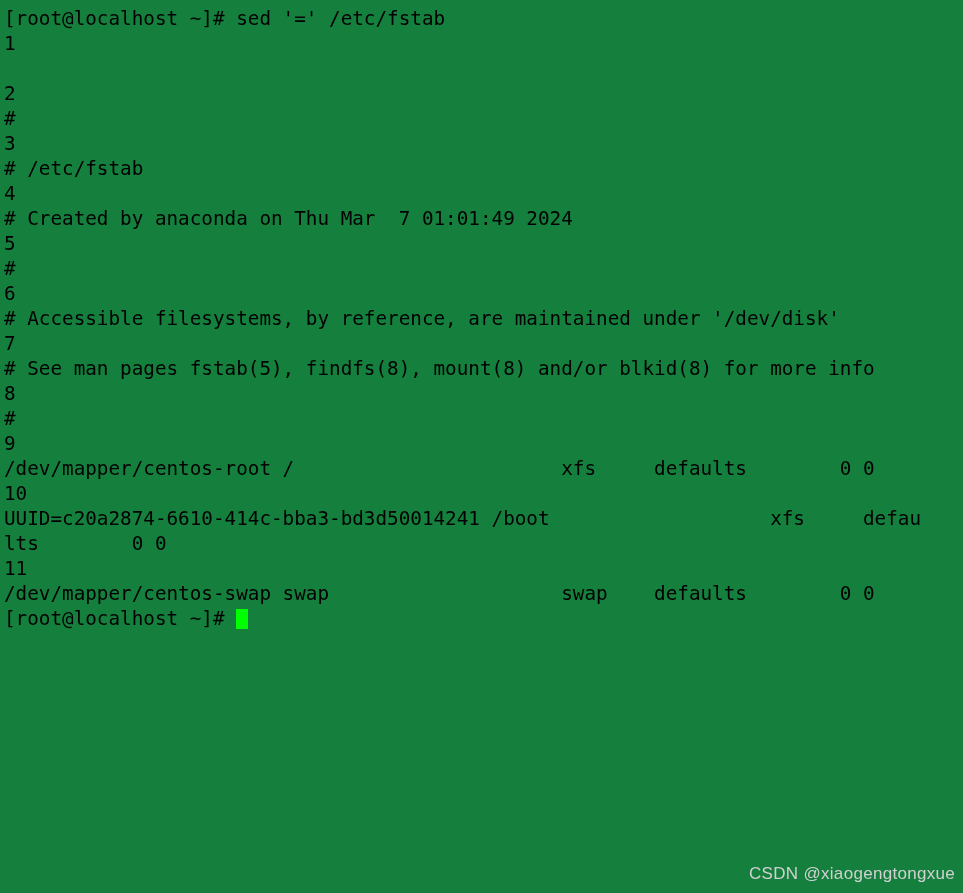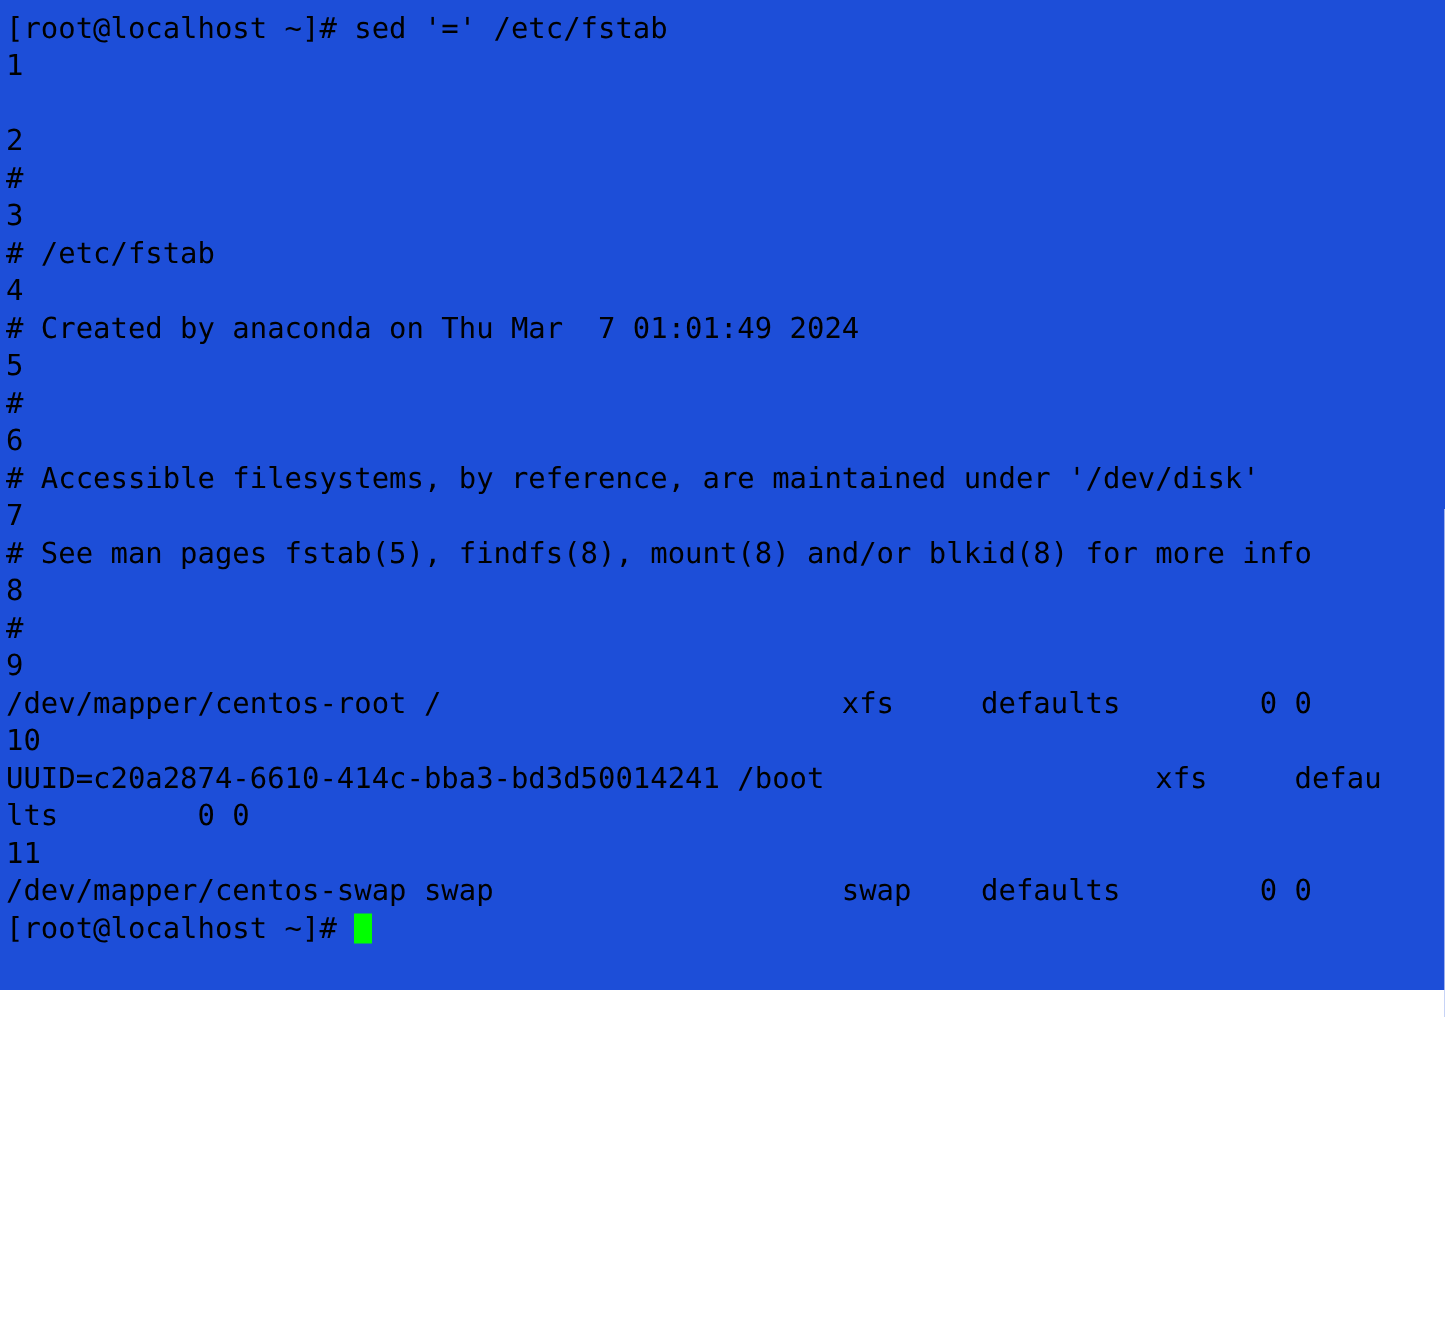--- a/index.html
+++ b/index.html
@@ -11,22 +11,22 @@
   body {
     width: 963px;
     height: 893px;
     overflow: hidden;
     font-family: "DejaVu Sans Mono", "Liberation Mono", monospace;
   }
 
   #terminal {
     position: relative;
     width: 963px;
-    height: 660px;
-    background: #1d4ed8;
+    height: 893px;
+    background: #15803d;
     box-sizing: border-box;
     padding: 6px 0 0 4px;
   }
 
   #terminal-output {
     margin: 0;
     padding: 0;
     font-family: "DejaVu Sans Mono", "Liberation Mono", monospace;
     font-size: 19.3px;
     line-height: 25px;
@@ -73,14 +73,15 @@
     user-select: none;
   }
 </style>
 </head>
 <body>
 
 <div id="terminal">
 
   <pre id="terminal-output"><span class="term-line">[root@localhost ~]# sed '=' /etc/fstab</span><span class="term-line">1</span><span class="term-line blank"> </span><span class="term-line">2</span><span class="term-line">#</span><span class="term-line">3</span><span class="term-line"># /etc/fstab</span><span class="term-line">4</span><span class="term-line"># Created by anaconda on Thu Mar  7 01:01:49 2024</span><span class="term-line">5</span><span class="term-line">#</span><span class="term-line">6</span><span class="term-line"># Accessible filesystems, by reference, are maintained under '/dev/disk'</span><span class="term-line">7</span><span class="term-line"># See man pages fstab(5), findfs(8), mount(8) and/or blkid(8) for more info</span><span class="term-line">8</span><span class="term-line">#</span><span class="term-line">9</span><span class="term-line">/dev/mapper/centos-root /                       xfs     defaults        0 0</span><span class="term-line">10</span><span class="term-line">UUID=c20a2874-6610-414c-bba3-bd3d50014241 /boot                   xfs     defau</span><span class="term-line">lts        0 0</span><span class="term-line">11</span><span class="term-line">/dev/mapper/centos-swap swap                    swap    defaults        0 0</span><span class="cursor-line"><span>[root@localhost ~]# </span><span class="cursor-block"></span></span></pre>
 
+  <div id="watermark">CSDN @xiaogengtongxue</div>
 
 </div>
 
 </body></html>

